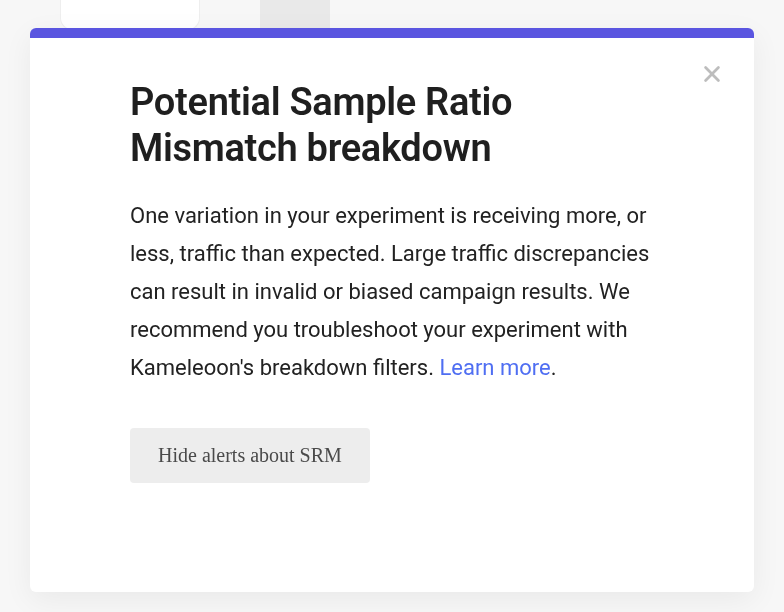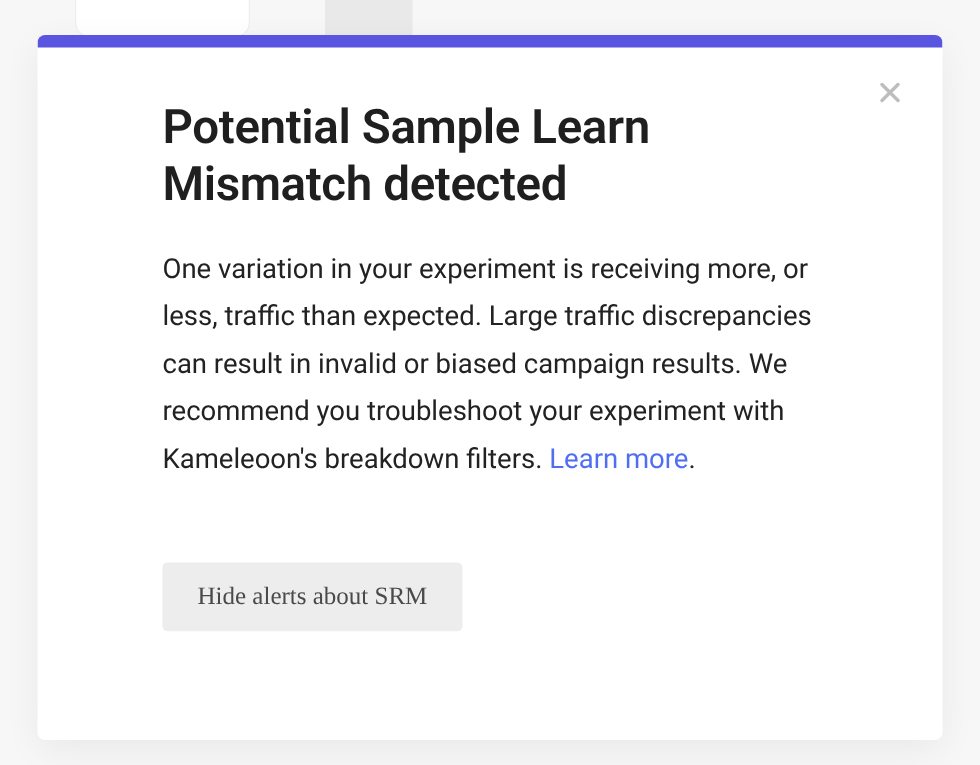--- a/index.html
+++ b/index.html
@@ -62,21 +62,21 @@
       line-height: 1.2;
       font-weight: 600;
       color: #1f1f1f;
       letter-spacing: -0.3px;
       margin-bottom: 26px;
     }
     .modal-desc {
       font-size: 22px;
       line-height: 1.72;
       color: #222;
-      margin-bottom: 64px;
+      margin-bottom: 42px;
       max-width: 520px;
     }
     .modal-desc a {
       color: #4f6ef2;
       text-decoration: none;
     }
     .modal-actions {
       display: flex;
     }
     .btn-secondary {
@@ -100,21 +100,21 @@
   <div class="modal-accent"></div>
 
   <button class="modal-close">
     <svg viewBox="0 0 24 24" fill="none" stroke="currentColor" stroke-width="3" stroke-linecap="round">
       <line x1="5" y1="5" x2="19" y2="19"></line>
       <line x1="19" y1="5" x2="5" y2="19"></line>
     </svg>
   </button>
 
   <div class="modal-body">
-    <h1 class="modal-title">Potential Sample Learn Mismatch detected</h1>
+    <h1 class="modal-title">Potential Sample Ratio Mismatch breakdown</h1>
 
     <p class="modal-desc">
       <span>One variation in your experiment is receiving more, or less, traffic than expected. Large traffic discrepancies can result in invalid or biased campaign results. We recommend you troubleshoot your experiment with Kameleoon's breakdown filters. </span><a href="#">Learn more</a><span>.</span>
     </p>
 
     <div class="modal-actions">
       <button class="btn-secondary">Hide alerts about SRM</button>
     </div>
   </div>
 </div>

